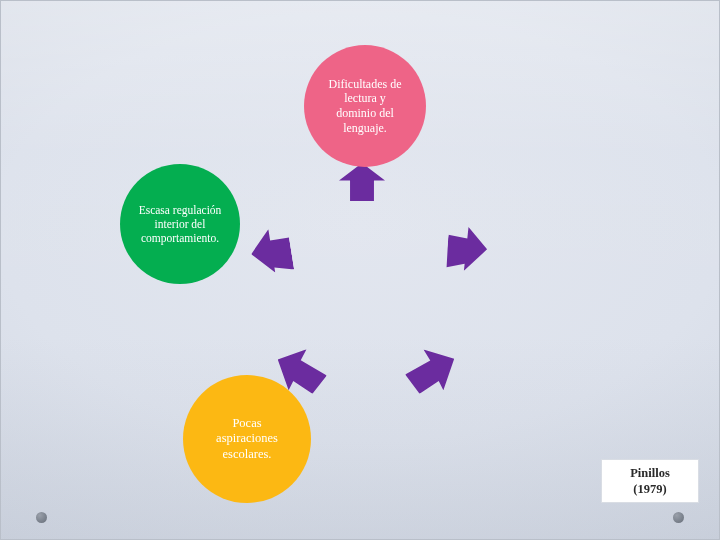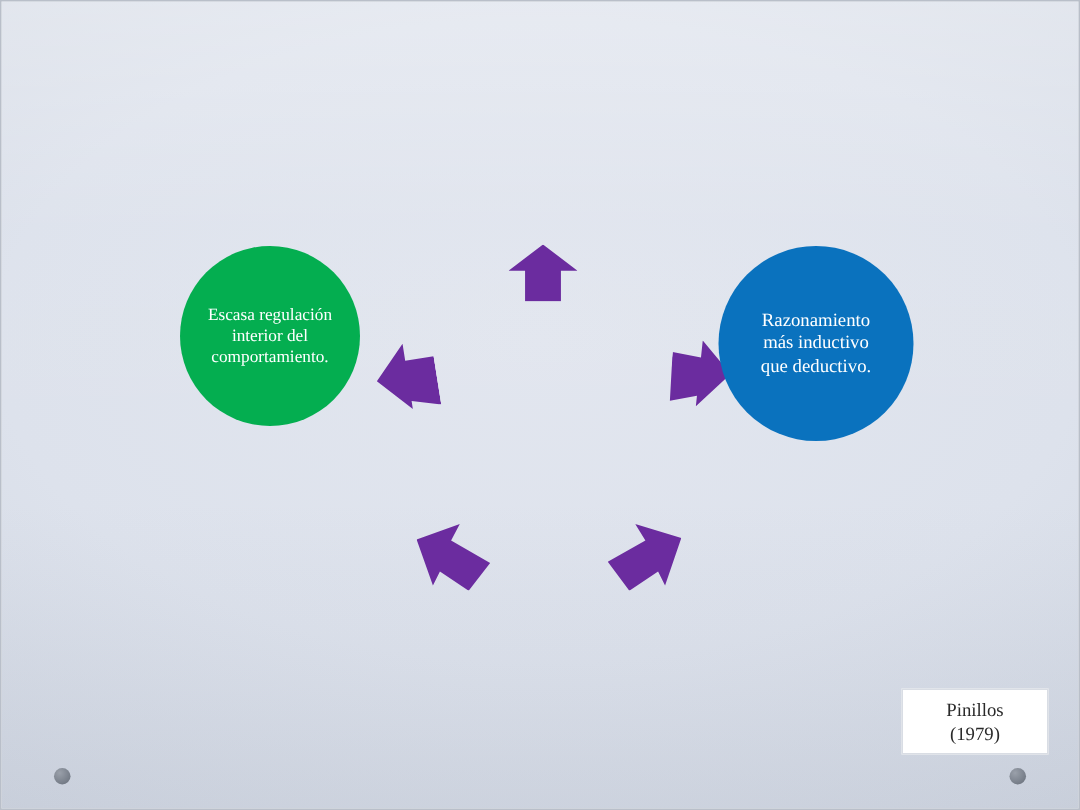--- a/index.html
+++ b/index.html
@@ -166,20 +166,21 @@
     border: 1px solid #d9dde4;
     display: flex;
     align-items: center;
     justify-content: center;
     text-align: center;
     font-size: 12.5px;
     color: #2a2a2a;
     line-height: 1.3;
     white-space: pre-line;
     z-index: 5;
+    font-weight: bold;
   }
 
   
   .deco-dot {
     position: absolute;
     width: 11px;
     height: 11px;
     border-radius: 50%;
     background: radial-gradient(circle at 34% 30%, #9aa0aa 0%, #7d848f 55%, #666d78 100%);
     z-index: 5;
@@ -191,33 +192,39 @@
 <body>
 
 <div id="slide">
 
   <div class="arrow" id="arrow-top"></div>
   <div class="arrow" id="arrow-left"></div>
   <div class="arrow" id="arrow-right"></div>
   <div class="arrow" id="arrow-bottom-left"></div>
   <div class="arrow" id="arrow-bottom-right"></div>
 
+  <div class="bubble" id="bubble-top">
+    <span>Dificultades de
+lectura y
+dominio del
+lenguaje.</span>
+  </div>
 
   <div class="bubble" id="bubble-left">
     <span>Escasa regulación
 interior del
 comportamiento.</span>
   </div>
 
-  <div class="bubble" id="bubble-right">
-    <span>Razonamiento
-más inductivo
-que deductivo.</span>
-  </div>
-
+
+  <div class="bubble" id="bubble-bottom-left">
+    <span>Pocas
+aspiraciones
+escolares.</span>
+  </div>
 
 
 
   <div id="citation-box">
     <span>Pinillos
 (1979)</span>
   </div>
 
   <div class="deco-dot" id="deco-dot-left"></div>
   <div class="deco-dot" id="deco-dot-right"></div>

